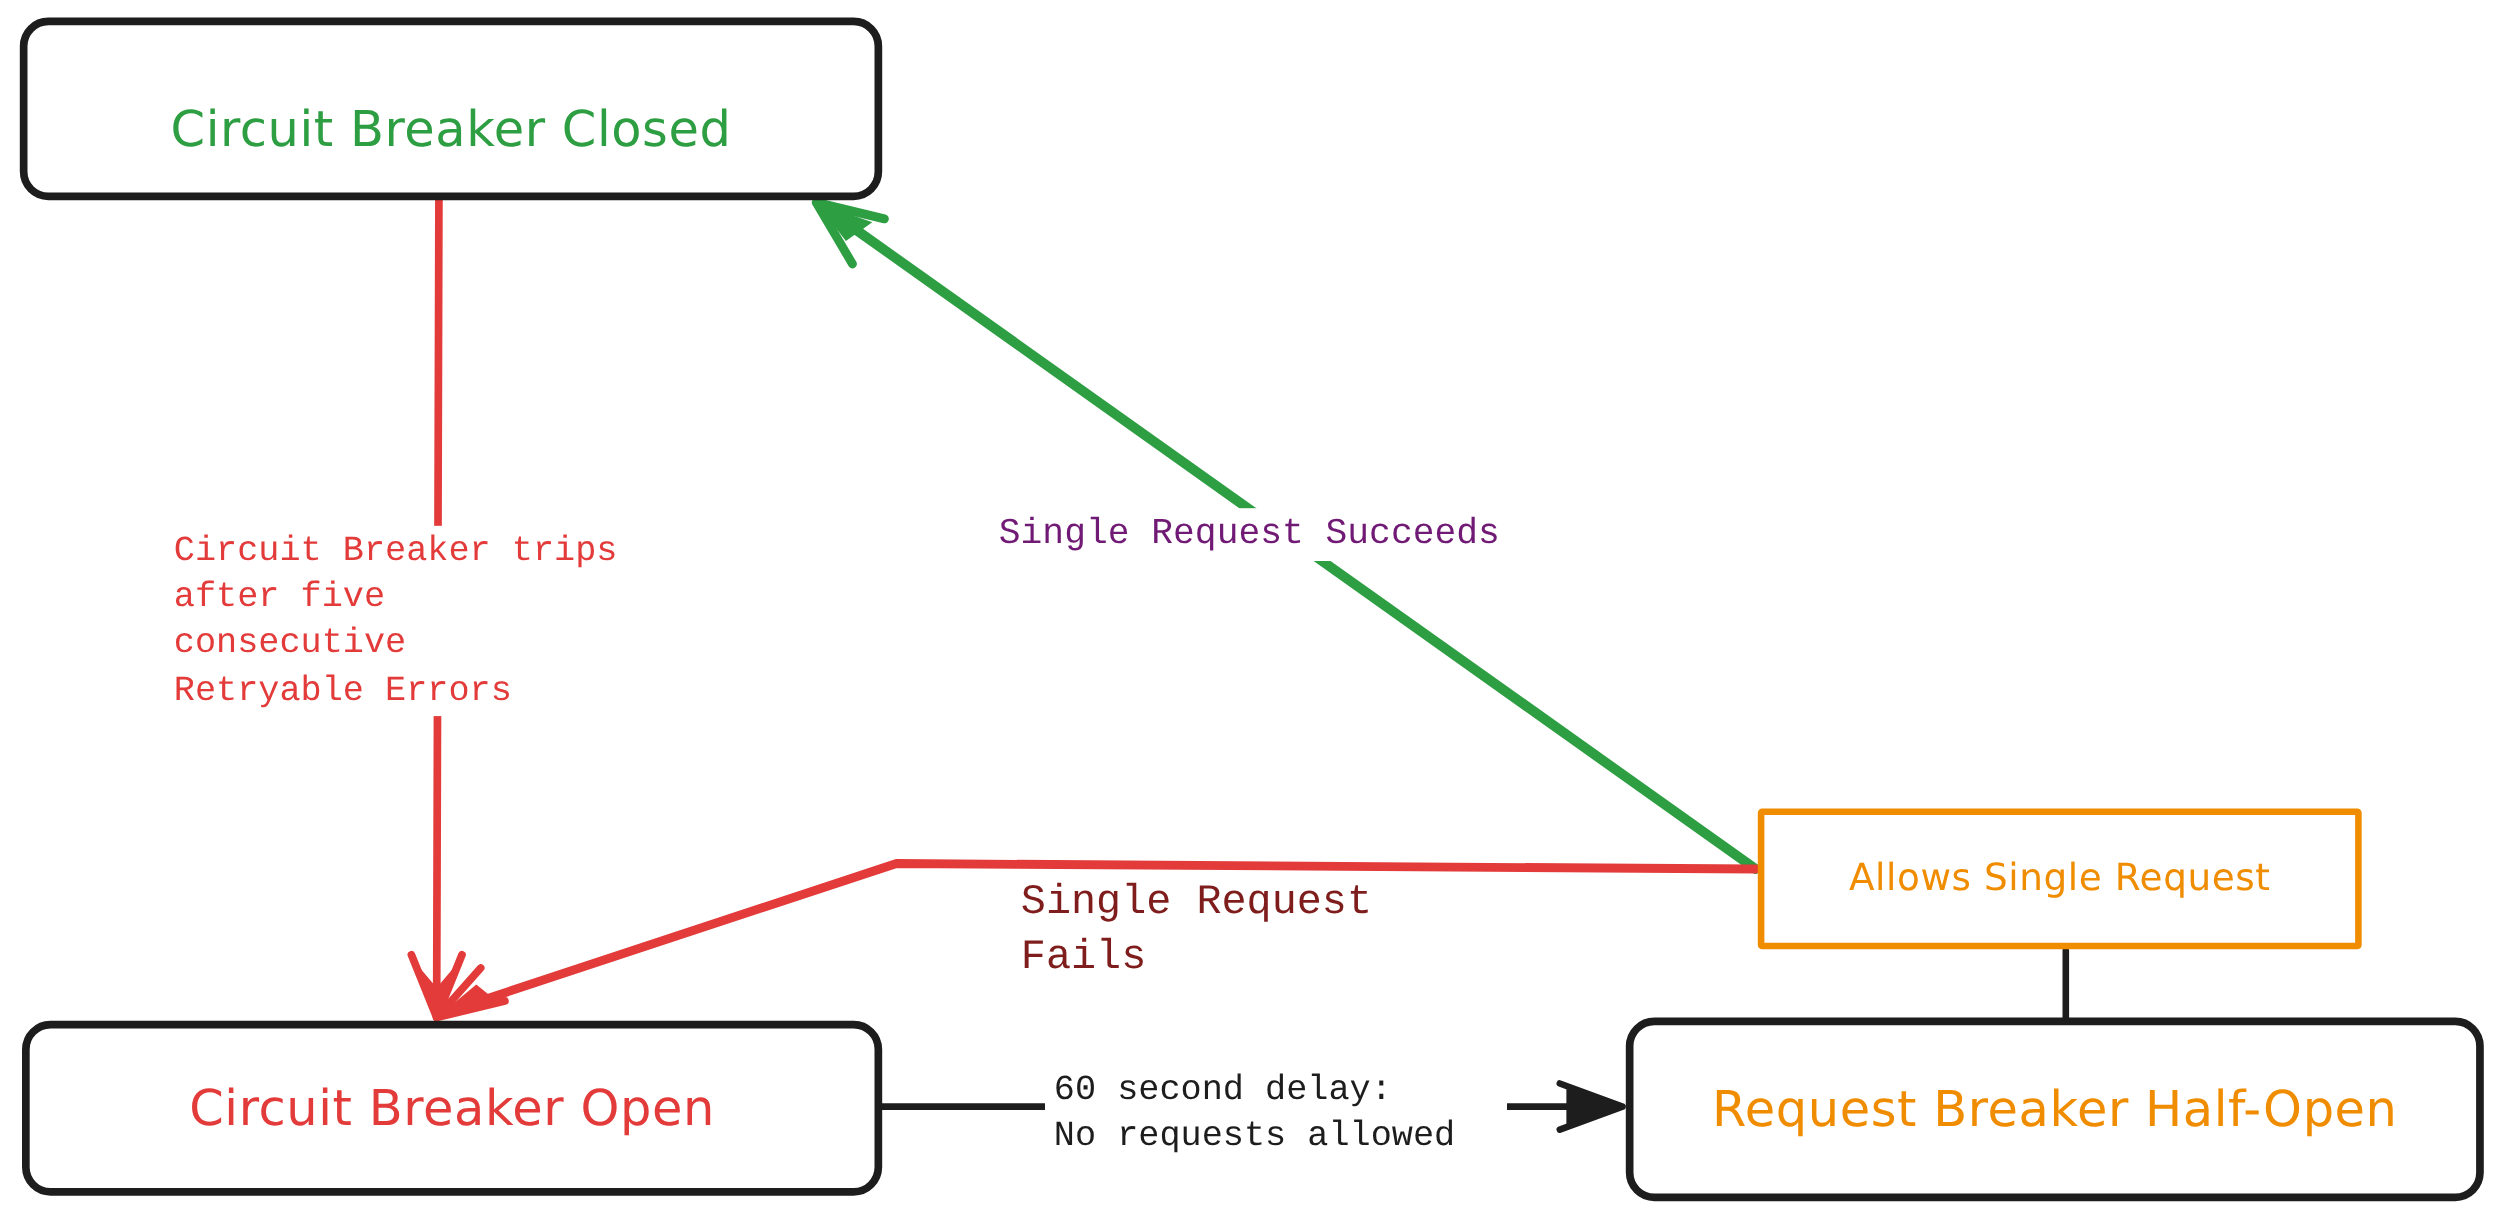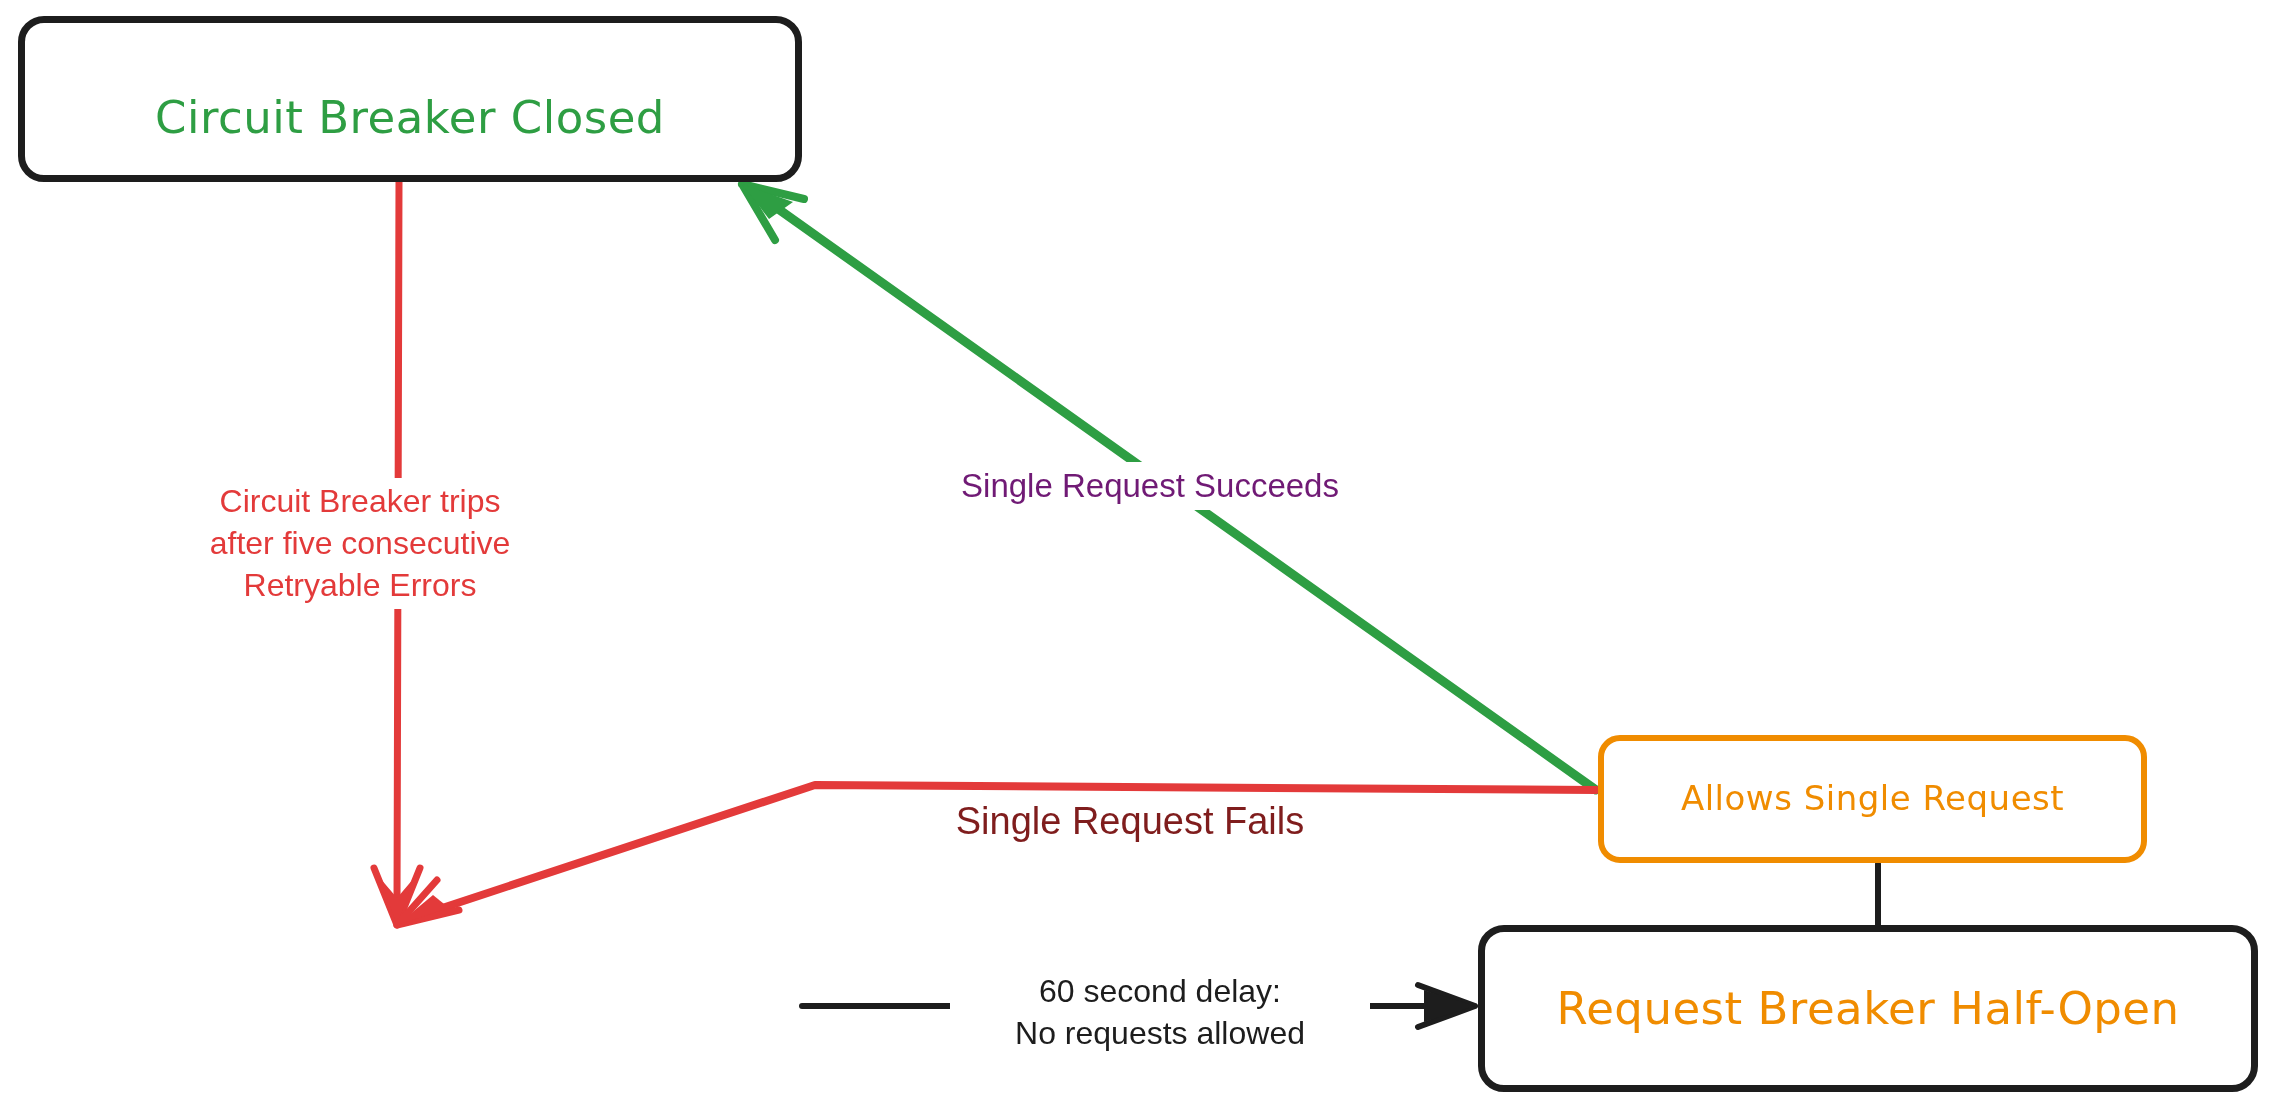--- a/index.html
+++ b/index.html
@@ -35,21 +35,21 @@
     justify-content: center;
     background: #ffffff;
     border-radius: 26px;
     z-index: 3;
   }
   .node.black-border {
     border: 7px solid #1d1d1d;
   }
   .node.orange-border {
     border: 6px solid #f08c00;
-    border-radius: 22px;
+    border-radius: 4px;
   }
   .node-label {
     font-family: "DejaVu Sans", sans-serif;
     font-weight: 400;
     letter-spacing: 0.5px;
     white-space: nowrap;
     line-height: 1.1;
   }
 
   
@@ -59,22 +59,21 @@
   #node-half-open { left: 1478px; top: 925px;  width: 780px;  height: 167px; }
 
   #node-closed .node-label    { color: #2e9e43; font-size: 45px; margin-top: 38px; }
   #node-open .node-label      { color: #e33a3a; font-size: 45px; }
   #node-allows .node-label    { color: #f08c00; font-size: 34px; }
   #node-half-open .node-label { color: #f08c00; font-size: 45px; }
 
   
   .edge-label {
     position: absolute;
-    font-family: Liberation Sans, sans-serif;
-    text-align: center;
+    font-family: Liberation Mono, monospace;
     background: #ffffff;
     z-index: 4;
     line-height: 1.32;
     white-space: pre-line;
     padding: 2px 8px;
     box-sizing: border-box;
   }
   #label-trips {
     left: 150px;
     top: 478px;
@@ -139,20 +138,23 @@
 
     <g>
       <path d="M 1878 864 L 1878 926" stroke="#1d1d1d" stroke-width="6" fill="none" stroke-linecap="round"></path>
     </g>
   </svg>
 
   <div id="node-closed" class="node black-border">
     <span class="node-label">Circuit Breaker Closed</span>
   </div>
 
+  <div id="node-open" class="node black-border">
+    <span class="node-label">Circuit Breaker Open</span>
+  </div>
 
   <div id="node-allows" class="node orange-border">
     <span class="node-label">Allows Single Request</span>
   </div>
 
   <div id="node-half-open" class="node black-border">
     <span class="node-label">Request Breaker Half-Open</span>
   </div>
 
   <div id="label-trips" class="edge-label">Circuit Breaker trips

